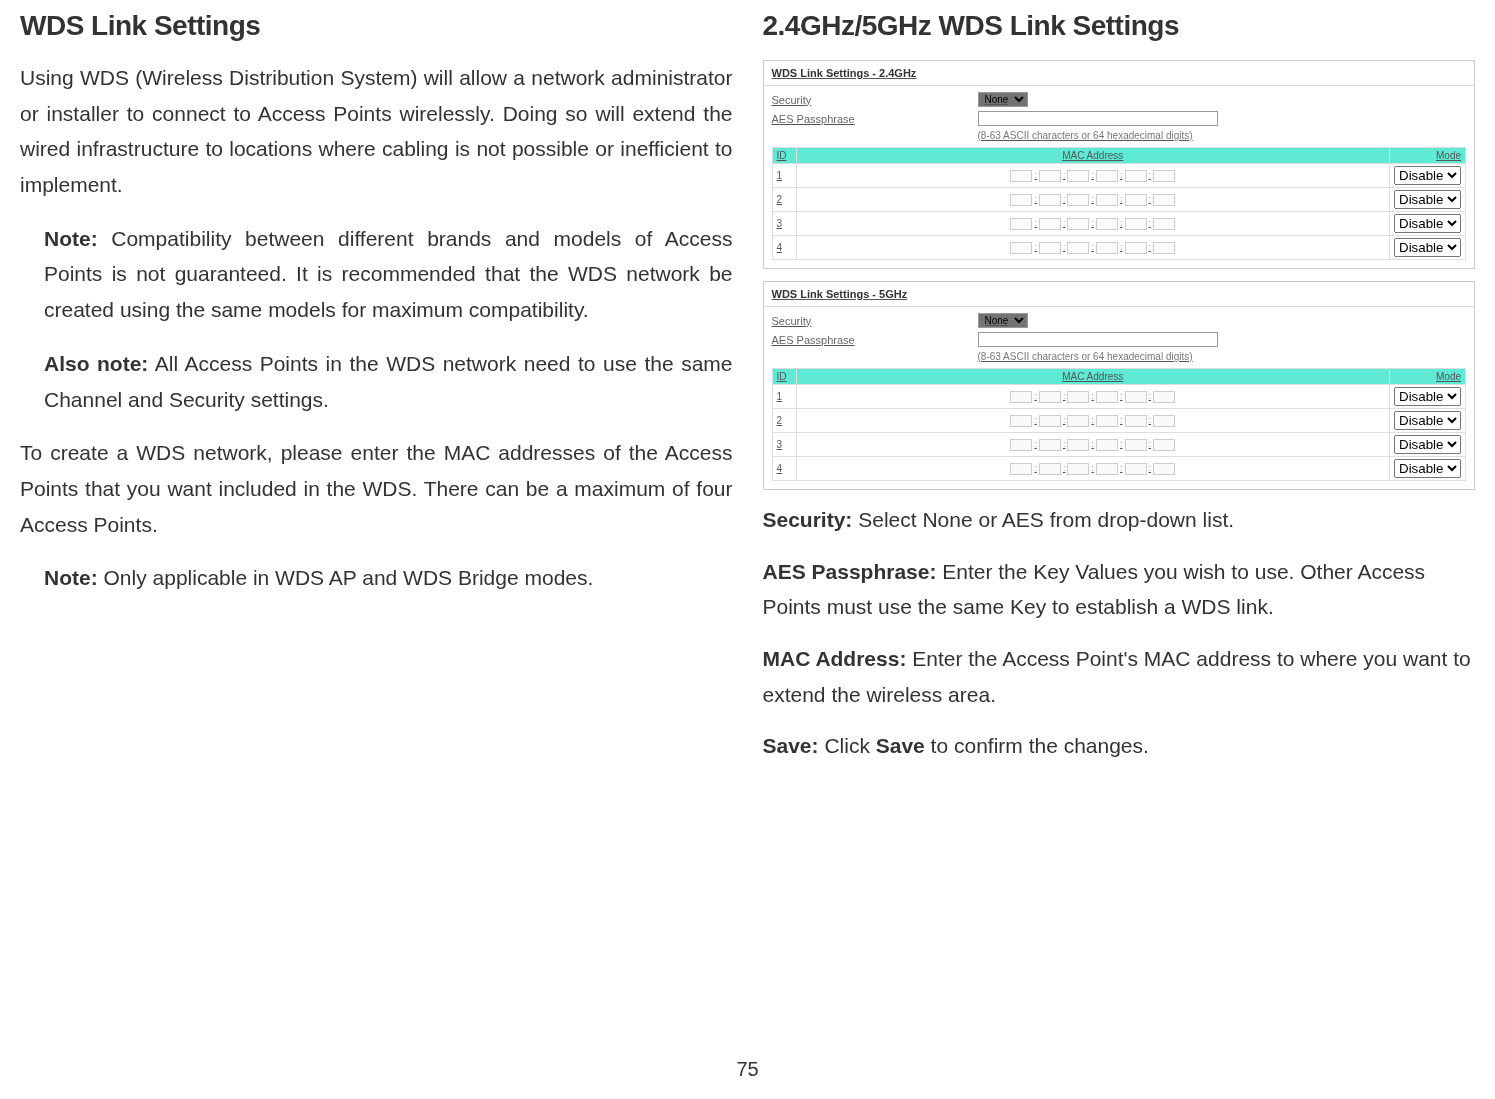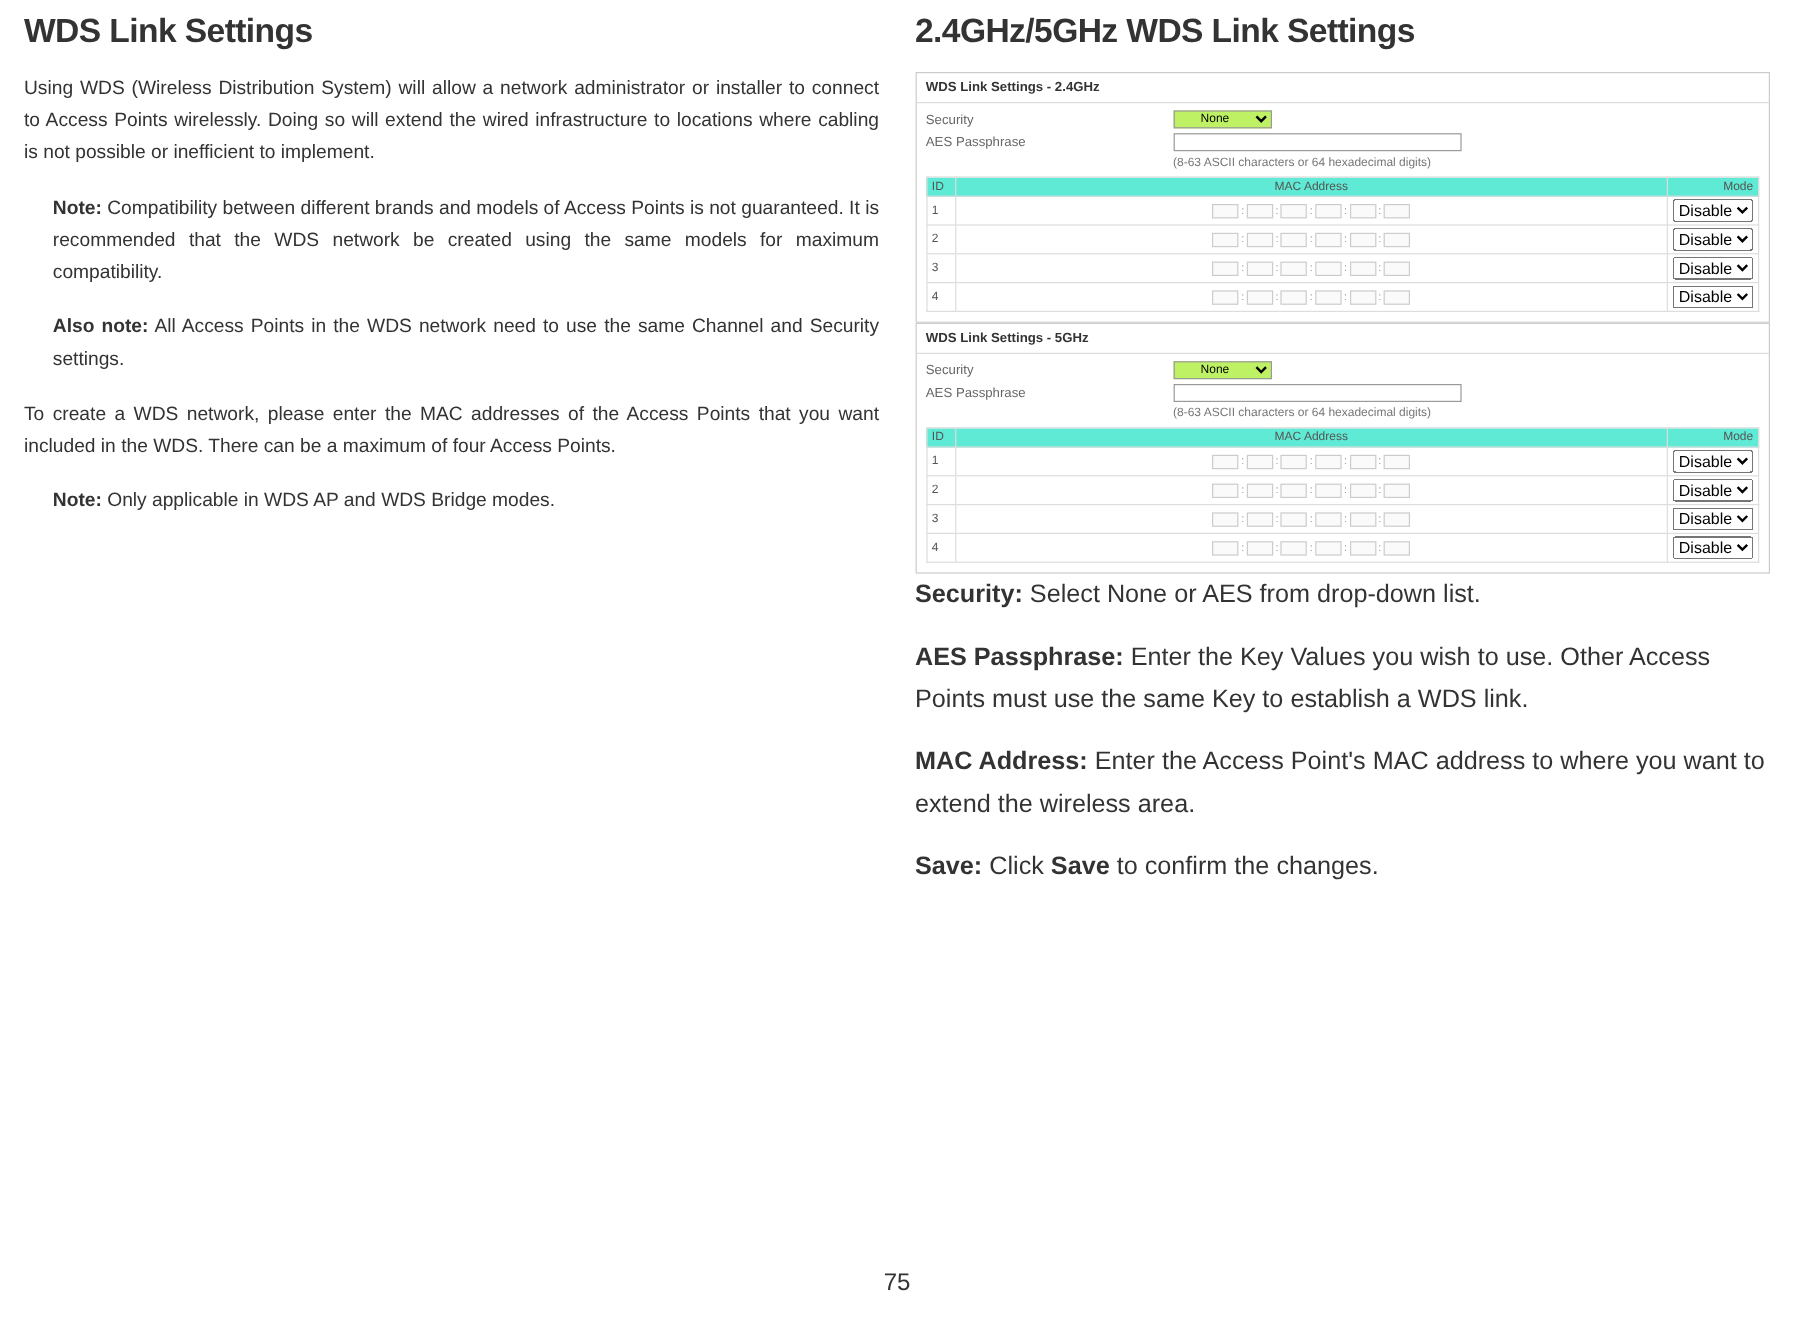--- a/index.html
+++ b/index.html
@@ -20,21 +20,21 @@
       flex: 1;
       min-width: 0;
     }
     h2 {
       font-size: 28px;
       font-weight: 700;
       margin-bottom: 18px;
       letter-spacing: -0.5px;
     }
     .para {
-      font-size: 16px;
+      font-size: 21px;
       line-height: 1.7;
       margin-bottom: 18px;
       text-align: justify;
     }
     .note-block {
       margin-left: 24px;
       margin-bottom: 18px;
     }
     .bold { font-weight: 700; }
     .def-line {
@@ -46,46 +46,47 @@
       position: absolute;
       bottom: 18px;
       left: 50%;
       transform: translateX(-50%);
       font-size: 20px;
     }
     
     .panel {
       border: 1px solid #ccc;
       background: #fff;
-      margin-bottom: 0;
+      margin-bottom: 12px;
       font-size: 11px;
       color: #555;
       font-family: Arial, sans-serif;
+      text-decoration: underline;
     }
     .panel-title {
       padding: 6px 8px;
       border-bottom: 1px solid #ddd;
       font-weight: 700;
       color: #333;
     }
     .panel-body {
       padding: 4px 8px 8px;
     }
     .fr {
       display: flex;
       align-items: center;
       padding: 2px 0;
       gap: 6px;
     }
     .fr .lbl { width: 200px; color: #666; }
     .fr select {
       font-size: 10px;
-      padding: 0 18px;
+      padding: 0 2px;
       border: 1px solid #999;
-      background: #bef264;
+      background: #737373;
     }
     .fr input[type="text"] {
       font-size: 10px;
       border: 1px solid #999;
       padding: 1px 2px;
       background: #fff;
     }
     .hint { font-size: 10px; color: #777; }
     .tbl {
       width: 100%;

